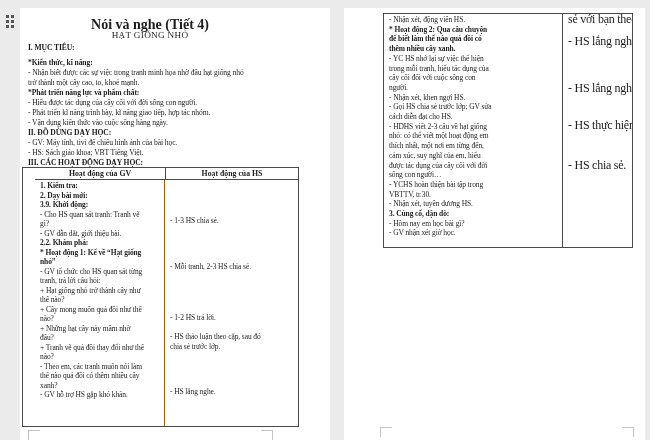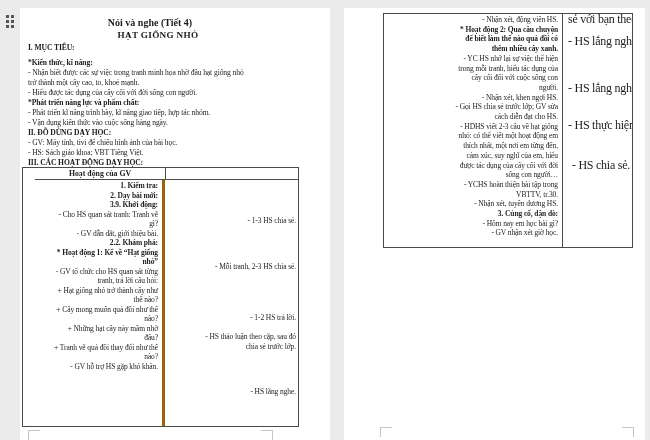--- a/index.html
+++ b/index.html
@@ -16,41 +16,41 @@
   #page-2{left:344px;width:301px;}
 
   
   .dots-icon{position:absolute;left:6px;top:15px;width:12px;height:14px;
     display:grid;grid-template-columns:repeat(2,3px);grid-template-rows:repeat(3,3px);
     gap:2px;}
   .dots-icon span{background:#555;width:3px;height:3px;display:block;}
 
   
   .t1{position:absolute;left:8px;width:244px;top:9px;text-align:center;
-      font-weight:bold;font-size:10px;}
-  .t2{position:absolute;left:16px;width:244px;top:22px;text-align:center;
-      font-weight:bold;font-size:9.2px;letter-spacing:.3px;}
+      font-weight:bold;font-size:14px;}
+  .t2{position:absolute;left:8px;width:244px;top:22px;text-align:center;
+      font-weight:normal;font-size:9.2px;letter-spacing:.3px;}
 
   
   .intro{position:absolute;left:8px;top:35px;width:244px;
          font-size:7.6px;letter-spacing:-0.1px;line-height:10px;}
   .intro .para{white-space:pre-line;}
   .bold{font-weight:bold;}
 
   
   .doc-table{position:absolute;border:1px solid #4a4a4a;background:#fff;}
   #table-1{left:2px;top:159px;width:263px;padding-left:12px;}
   #table-2{left:39px;top:5px;width:248px;}
   .thead{display:flex;border-bottom:1px solid #4a4a4a;height:11px;}
   .thead .hcell{font-weight:bold;font-size:7.8px;text-align:center;line-height:11px;}
-  .tbody{position:relative;display:flex;text-align:right;}
+  .tbody{position:relative;display:flex;}
   #table-1 .tbody{height:246px;}
   #table-2 .tbody{height:233px;}
   .gv-col{box-sizing:border-box;padding:1px 4px 0 5px;overflow:hidden;}
-  #table-1 .gv-col{width:130px;border-right:3px solid #a16207;line-height:9.5px;}
+  #table-1 .gv-col{width:130px;border-right:1px solid #a16207;line-height:9.5px;}
   #table-2 .gv-col{width:179px;border-right:1px solid #4a4a4a;line-height:9.7px;}
   #table-1 .hcell.c1{width:130px;border-right:1px solid #4a4a4a;}
   #table-1 .hcell.c2{flex:1;}
   .gv-col .para{white-space:pre-line;font-size:7.5px;letter-spacing:-0.1px;}
   .hs-col{position:relative;flex:1;overflow:hidden;}
   .hs-col .para{position:absolute;left:5px;right:2px;white-space:pre-line;
                 font-size:7.5px;line-height:9.5px;letter-spacing:-0.1px;}
   #table-2 .hs-col .para{font-size:12px;letter-spacing:-0.25px;white-space:nowrap;}
 
   
@@ -72,33 +72,34 @@
 
 <div class="page" id="page-1">
   <div class="t1">Nói và nghe (Tiết 4)</div>
   <div class="t2">HẠT GIỐNG NHỎ</div>
 
   <div class="intro">
       <div class="para bold">I. MỤC TIÊU:</div>
       <div class="para bold" style="margin-top: 5px;">*Kiến thức, kĩ năng:</div>
       <div class="para">- Nhận biết được các sự việc trong tranh minh họa nhờ đâu hạt giống nhỏ
 trở thành một cây cao, to, khoẻ mạnh.</div>
+      <div class="para bold">*Phát triển năng lực và phẩm chất:</div>
       <div class="para">- Hiểu được tác dụng của cây cối với đời sống con người.</div>
-      <div class="para bold">*Phát triển năng lực và phẩm chất:</div>
       <div class="para">- Phát triển kĩ năng trình bày, kĩ năng giao tiếp, hợp tác nhóm.</div>
       <div class="para">- Vận dụng kiến thức vào cuộc sống hàng ngày.</div>
       <div class="para bold">II. ĐỒ DÙNG DẠY HỌC:</div>
       <div class="para">- GV: Máy tính, tivi để chiếu hình ảnh của bài học.</div>
       <div class="para">- HS: Sách giáo khoa; VBT Tiếng Việt.</div>
       <div class="para bold">III. CÁC HOẠT ĐỘNG DẠY HỌC:</div>
     </div>
 
   <div class="doc-table" id="table-1">
     <div class="thead">
       <div class="hcell c1">Hoạt động của GV</div>
+      <div class="hcell c2">Hoạt động của HS</div>
     </div>
     <div class="tbody">
       <div class="gv-col">
           <div class="para bold">1. Kiểm tra:</div>
           <div class="para bold">2. Dạy bài mới:</div>
           <div class="para bold">3.9. Khởi động:</div>
           <div class="para">- Cho HS quan sát tranh: Tranh vẽ
 gì?</div>
           <div class="para">- GV dẫn dắt, giới thiệu bài.</div>
           <div class="para bold">2.2. Khám phá:</div>
@@ -107,20 +108,23 @@
           <div class="para">- GV tổ chức cho HS quan sát từng
 tranh, trả lời câu hỏi:</div>
           <div class="para">+ Hạt giống nhỏ trở thành cây như
 thế nào?</div>
           <div class="para">+ Cây mong muốn quả đồi như thế
 nào?</div>
           <div class="para">+ Những hạt cây nảy mầm nhờ
 đâu?</div>
           <div class="para">+ Tranh vẽ quả đồi thay đổi như thế
 nào?</div>
+          <div class="para">- Theo em, các tranh muốn nói làm
+thế nào quả đồi có thêm nhiều cây
+xanh?</div>
           <div class="para">- GV hỗ trợ HS gặp khó khăn.</div>
         </div>
       <div class="hs-col">
           <div class="para" style="top: 36px;">- 1-3 HS chia sẻ.</div>
           <div class="para" style="top: 82px;">- Mỗi tranh, 2-3 HS chia sẻ.</div>
           <div class="para" style="top: 133px;">- 1-2 HS trả lời.</div>
           <div class="para" style="top: 152px;">- HS thảo luận theo cặp, sau đó
 chia sẻ trước lớp.</div>
           <div class="para" style="top: 207px;">- HS lắng nghe.</div>
         </div>

